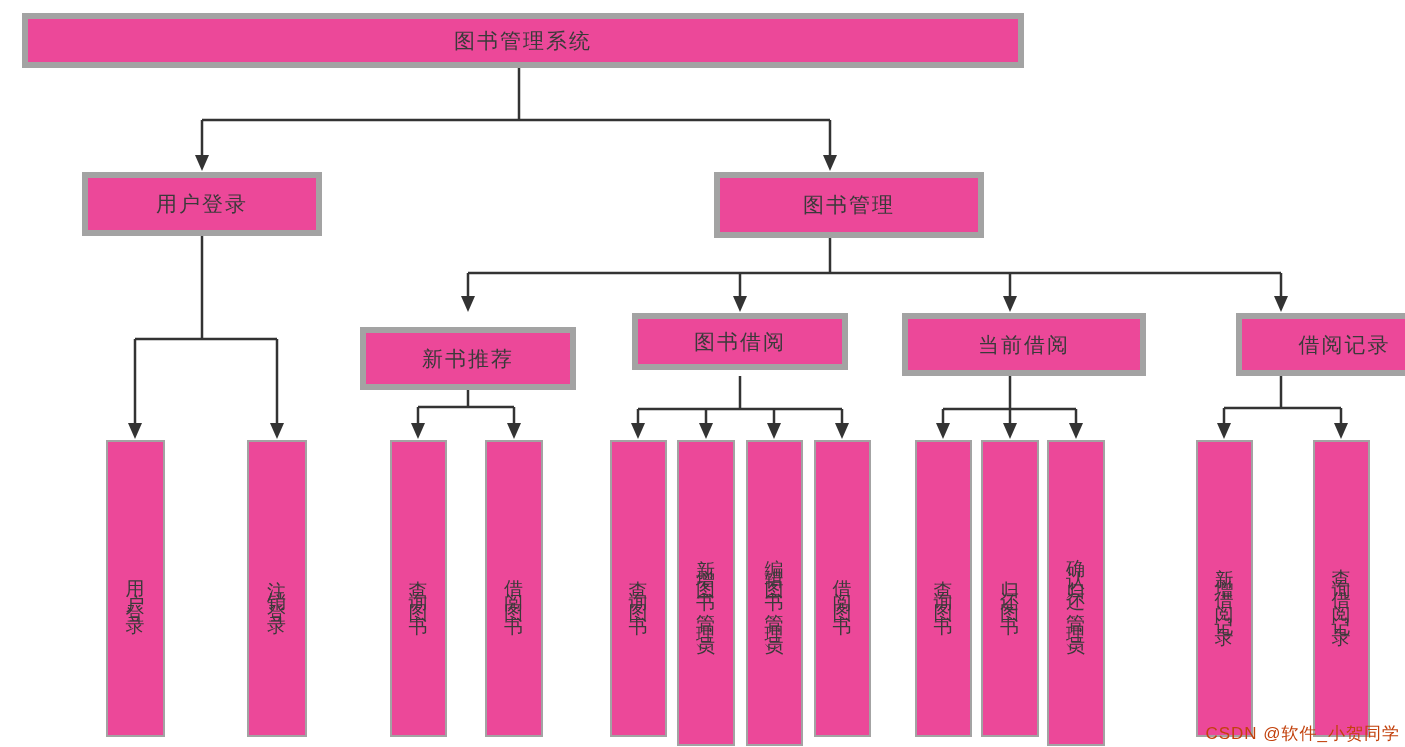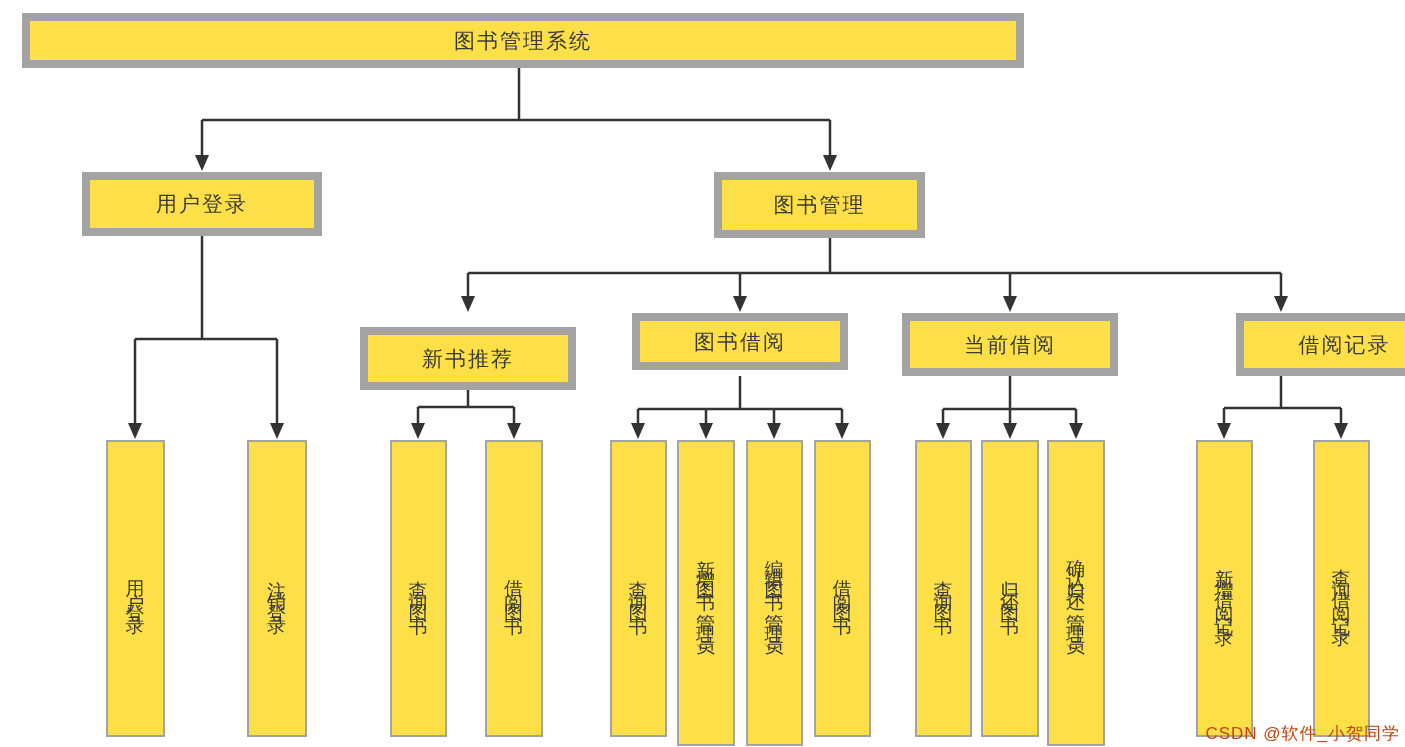--- a/index.html
+++ b/index.html
@@ -11,22 +11,22 @@
     overflow: hidden;
     font-family: "Liberation Sans", "DejaVu Sans", sans-serif;
   }
   .wires {
     position: absolute;
     left: 0; top: 0;
     width: 1405px; height: 747px;
   }
   .box {
     position: absolute;
-    background: #fde047;
-    border: 8px solid #a3a3a3;
+    background: #ec4899;
+    border: 6px solid #a3a3a3;
     box-sizing: border-box;
     display: flex;
     align-items: center;
     justify-content: center;
     color: #3a3a3a;
   }
   .box.h {
     font-size: 21px;
     letter-spacing: 2px;
     white-space: nowrap;
@@ -115,31 +115,31 @@
     </g>
   </svg>
 
   <div class="box h" style="left:22px; top:13px; width:1002px; height:55px;">
     <span>图书管理系统</span>
   </div>
 
   <div class="box h" style="left:82px; top:172px; width:240px; height:64px;">
     <span>用户登录</span>
   </div>
-  <div class="box h" style="left:714px; top:172px; width:211px; height:66px;">
+  <div class="box h" style="left:714px; top:172px; width:270px; height:66px;">
     <span>图书管理</span>
   </div>
 
   <div class="box h" style="left:360px; top:327px; width:216px; height:63px;">
     <span>新书推荐</span>
   </div>
   <div class="box h" style="left:632px; top:313px; width:216px; height:57px;">
     <span>图书借阅</span>
   </div>
-  <div class="box h" style="left:902px; top:313px; width:216px; height:63px;">
+  <div class="box h" style="left:902px; top:313px; width:244px; height:63px;">
     <span>当前借阅</span>
   </div>
   <div class="box h" style="left:1236px; top:313px; width:217px; height:63px;">
     <span>借阅记录</span>
   </div>
 
   <div class="box v" style="left:106px; top:440px; width:59px; height:297px;">
     <span>用户登录</span>
   </div>
   <div class="box v" style="left:247px; top:440px; width:60px; height:297px;">

